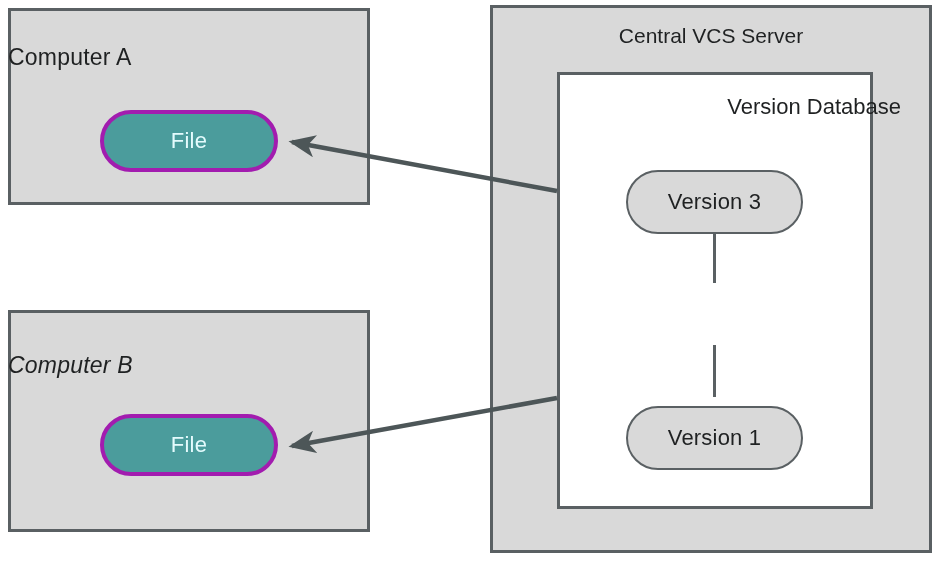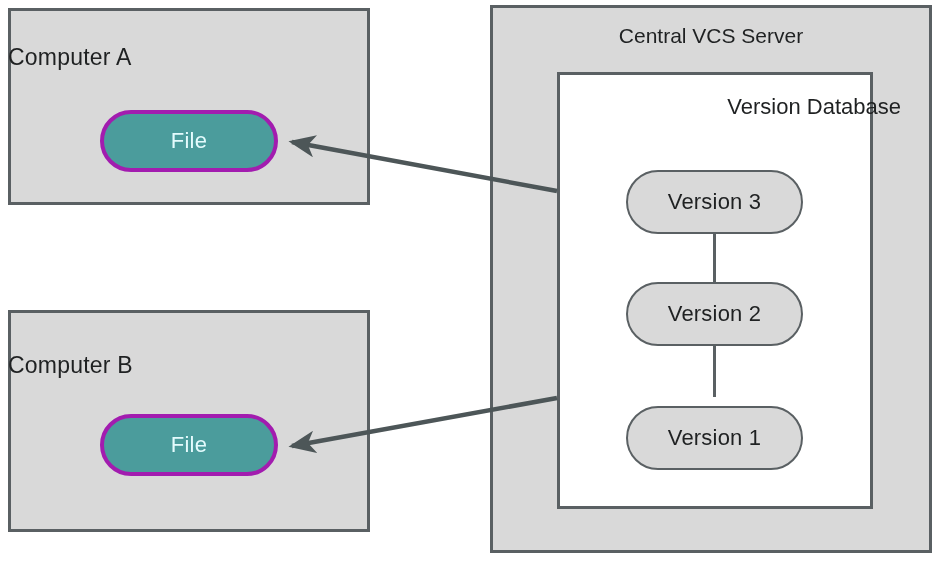--- a/index.html
+++ b/index.html
@@ -142,36 +142,33 @@
 
 <div id="canvas">
 
   <div class="box" id="computer-a"></div>
   <div class="box-title" id="computer-a-title" style="top:44px; left:8px; width:362px;">Computer A</div>
   <div class="file-pill" id="file-a">
     <span>File</span>
   </div>
 
   <div class="box" id="computer-b"></div>
-  <div class="box-title" id="computer-b-title" style="top:352px; left:8px; width:422px;">Computer B</div>
+  <div class="box-title" id="computer-b-title" style="top:352px; left:8px; width:422px;font-style:italic;">Computer B</div>
   <div class="file-pill" id="file-b">
     <span>File</span>
   </div>
 
   <div class="box" id="vcs-server"></div>
   <div id="vcs-server-title">Central VCS Server</div>
 
   <div id="version-database"></div>
   <div id="version-database-title">Version Database</div>
 
   <div class="version-pill" id="version-3">
     <span>Version 3</span>
-  </div>
-  <div class="version-pill" id="version-2">
-    <span>Version 2</span>
   </div>
   <div class="version-pill" id="version-1">
     <span>Version 1</span>
   </div>
 
   <div class="connector" id="connector-3-2"></div>
   <div class="connector" id="connector-2-1"></div>
 
   <svg id="arrows" viewBox="0 0 948 562">
     <defs>

